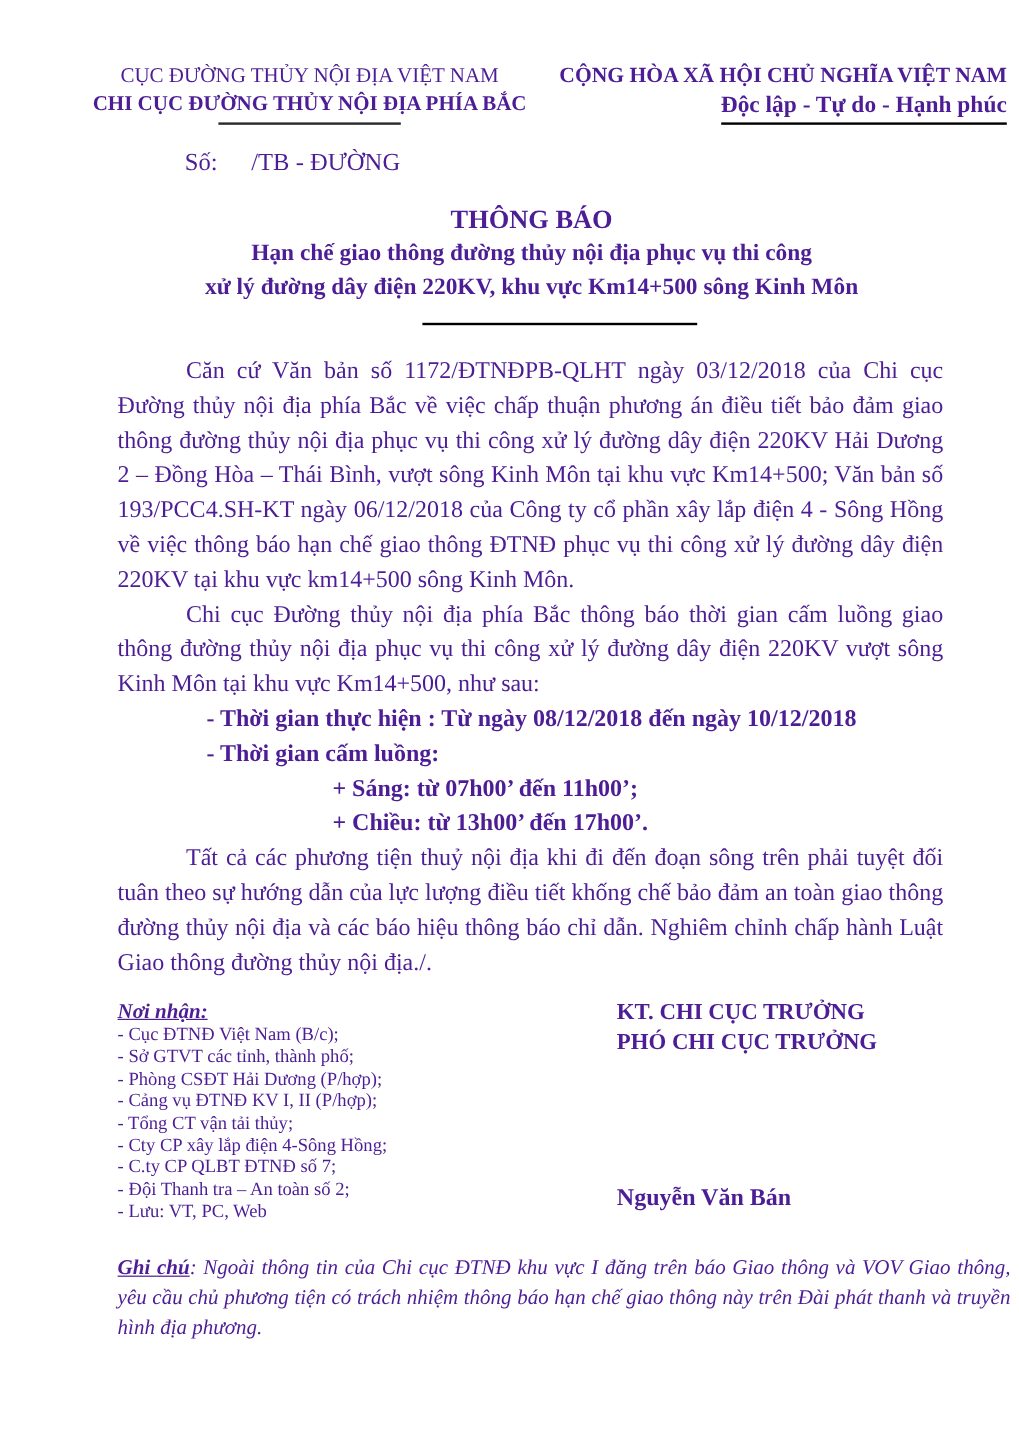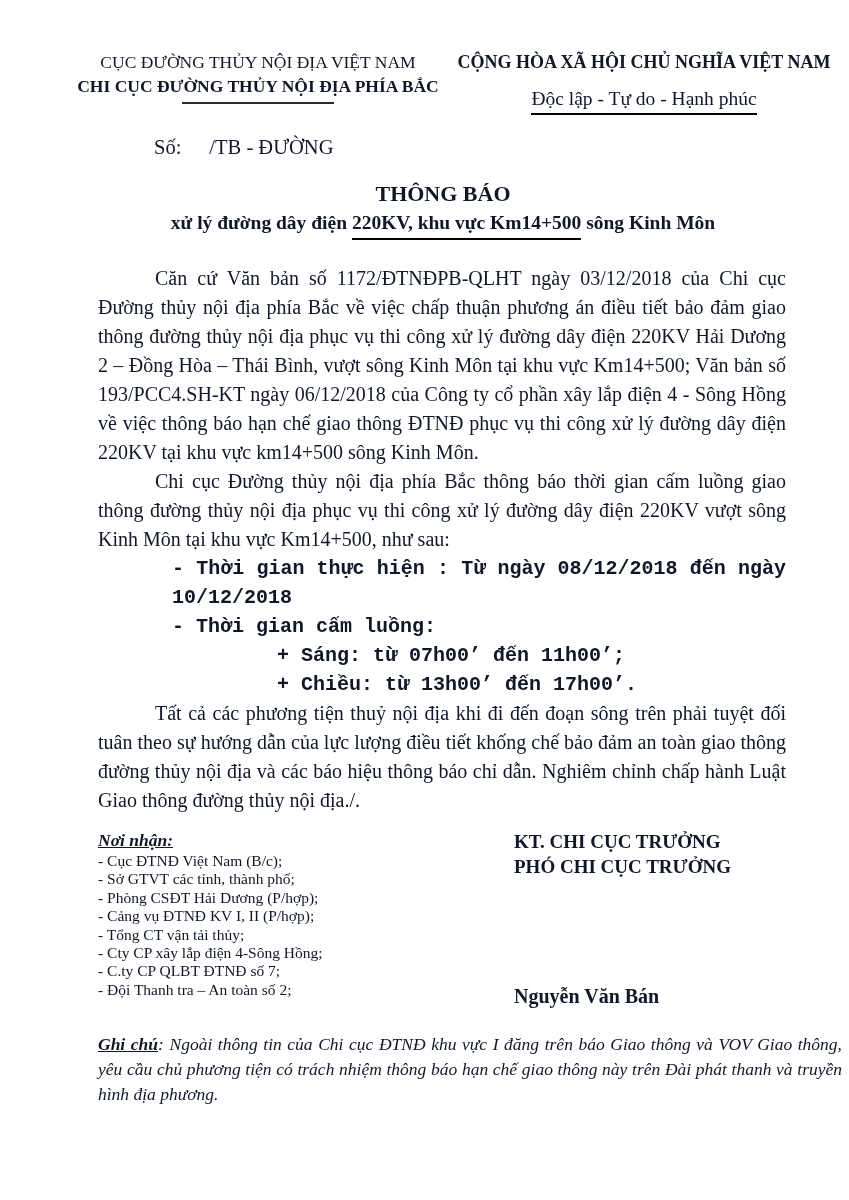--- a/index.html
+++ b/index.html
@@ -1,51 +1,51 @@
 <!DOCTYPE html>
 <html><head>
 <meta charset="utf-8">
 <style>
   html,body { margin:0; padding:0; background:#9a9a9a; }
   .page {
     position:relative;
     width:849px; height:1200px;
     margin:0 auto;
     background:#ffffff;
-    color:#0f172a;
+    color:#4c1d95;
     font-family:"Liberation Serif","DejaVu Serif",serif;
     padding:50px 10px 0 72px;
     box-sizing:border-box;
     overflow:hidden;
   }
   
   .header { display:flex; justify-content:space-between; }
   .header-col { text-align:center; }
   .header-left { width:372px; }
-  .header-right { width:390px; }
+  .header-right { width:390px;text-align:right; }
   .hl1 { font-size:17.5px; line-height:24px; white-space:nowrap; }
   .hl2 { font-size:17.5px; line-height:24px; font-weight:bold; white-space:nowrap; }
   .hr1 { font-size:18px; line-height:24px; font-weight:bold; white-space:nowrap; }
-  .motto { font-size:19.5px; line-height:25px; font-weight:normal; margin-top:12px; white-space:nowrap; }
+  .motto { font-size:19.5px; line-height:25px; font-weight:bold; margin-top:1px; white-space:nowrap; }
   .motto-inner { display:inline-block; border-bottom:2px solid #000; padding-bottom:2px; }
   .rule-left { width:152px; height:2px; background:#2a2a2a; margin:4px auto 0; }
   
   .meta-row { display:flex; justify-content:space-between; margin-top:18px; font-size:20.5px; line-height:28px; }
   .doc-number { margin-left:82px; }
   .num-value { margin-left:28px; }
   .place-date { font-style:italic; margin-right:6px; }
   
   .title-block { width:690px; margin:18px 0 0 26px; text-align:center; }
   .doc-type { font-size:22px; font-weight:bold; line-height:30px; }
   .subtitle { font-size:19.5px; font-weight:bold; line-height:28px; }
-  .sub-underline { display:inline-block; border-bottom:2.5px solid #000; padding-bottom:1px; }
+  .sub-underline { display:inline-block; border-bottom:2.5px solid #000; padding-bottom:15px; }
   
   .body-text { width:688px; margin:24px 0 0 26px; font-size:20px; line-height:29px; text-align:justify; }
   .body-text p { margin:0; text-indent:57px; }
-  .schedule { font-weight:bold;font-family:Liberation Mono, monospace; }
+  .schedule { font-weight:bold; }
   .sch-1 { padding-left:74px; }
   .sch-2 { padding-left:179px; }
   
   .footer { display:flex; margin-top:14px; align-items:flex-start; }
   .recipients { width:400px; margin-left:26px; }
   .recipients-heading { font-size:17.5px; font-weight:bold; font-style:italic; line-height:23px; text-decoration:underline; display:inline-block; }
   .recipient-item { font-size:15.5px; line-height:18.4px; }
   .signature { width:320px; margin-left:16px; }
   .sig-title { font-size:19px; font-weight:bold; line-height:25px; }
   .sig-space { height:106px; }
@@ -74,20 +74,21 @@
   </div>
 
   <div class="meta-row">
     <div class="doc-number">
       <span>Số:</span><span class="num-value">/TB - ĐƯỜNG</span>
     </div>
   </div>
 
   <div class="title-block">
     <div class="doc-type">THÔNG BÁO</div>
+    <div class="subtitle">Hạn chế giao thông đường thủy nội địa phục vụ thi công</div>
     <div class="subtitle">
       <span>xử lý đường dây điện </span><span class="sub-underline">220KV, khu vực Km14+500</span><span> sông Kinh Môn</span>
     </div>
   </div>
 
   <div class="body-text">
     <p>Căn cứ Văn bản số 1172/ĐTNĐPB-QLHT ngày 03/12/2018 của Chi cục Đường thủy nội địa phía Bắc về việc chấp thuận phương án điều tiết bảo đảm giao thông đường thủy nội địa phục vụ thi công xử lý đường dây điện 220KV Hải Dương 2 – Đồng Hòa – Thái Bình, vượt sông Kinh Môn tại khu vực Km14+500; Văn bản số 193/PCC4.SH-KT ngày 06/12/2018 của Công ty cổ phần xây lắp điện 4 - Sông Hồng về việc thông báo hạn chế giao thông ĐTNĐ phục vụ thi công xử lý đường dây điện 220KV tại khu vực km14+500 sông Kinh Môn.</p>
     <p>Chi cục Đường thủy nội địa phía Bắc thông báo thời gian cấm luồng giao thông đường thủy nội địa phục vụ thi công xử lý đường dây điện 220KV vượt sông Kinh Môn tại khu vực Km14+500, như sau:</p>
     <div class="schedule">
       <div class="sch-1">- Thời gian thực hiện : Từ ngày 08/12/2018 đến ngày 10/12/2018</div>
@@ -102,20 +103,21 @@
     <div class="recipients">
       <div><span class="recipients-heading">Nơi nhận:</span></div>
       <div class="recipient-item">- Cục ĐTNĐ Việt Nam (B/c);</div>
       <div class="recipient-item">- Sở GTVT các tỉnh, thành phố;</div>
       <div class="recipient-item">- Phòng CSĐT Hải Dương (P/hợp);</div>
       <div class="recipient-item">- Cảng vụ ĐTNĐ KV I, II (P/hợp);</div>
       <div class="recipient-item">- Tổng CT vận tải thủy;</div>
       <div class="recipient-item">- Cty CP xây lắp điện 4-Sông Hồng;</div>
       <div class="recipient-item">- C.ty CP QLBT ĐTNĐ số 7;</div>
       <div class="recipient-item">- Đội Thanh tra – An toàn số 2;</div>
+      <div class="recipient-item">- Lưu: VT, PC, Web</div>
     </div>
     <div class="signature">
       <div class="sig-title">KT. CHI CỤC TRƯỞNG</div>
       <div class="sig-title">PHÓ CHI CỤC TRƯỞNG</div>
       <div class="sig-space"></div>
       <div class="sig-name">Nguyễn Văn Bán</div>
     </div>
   </div>
 
   <div class="note">

